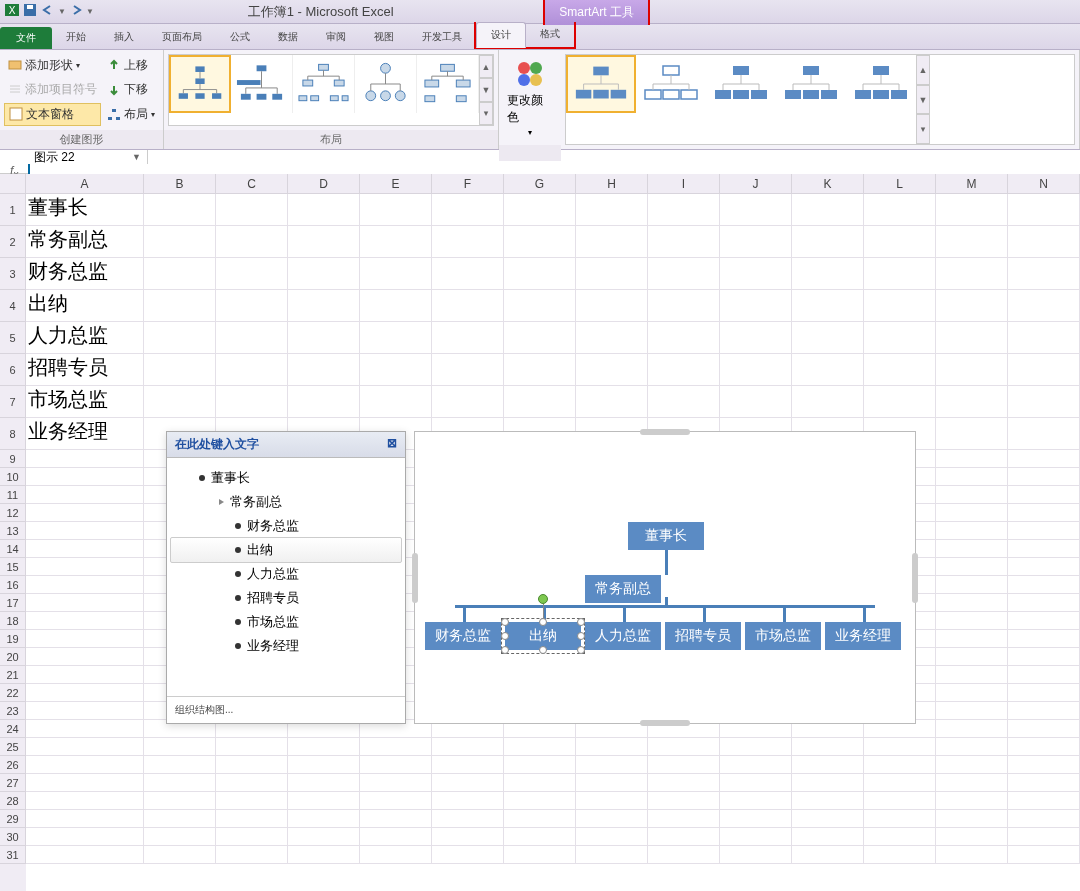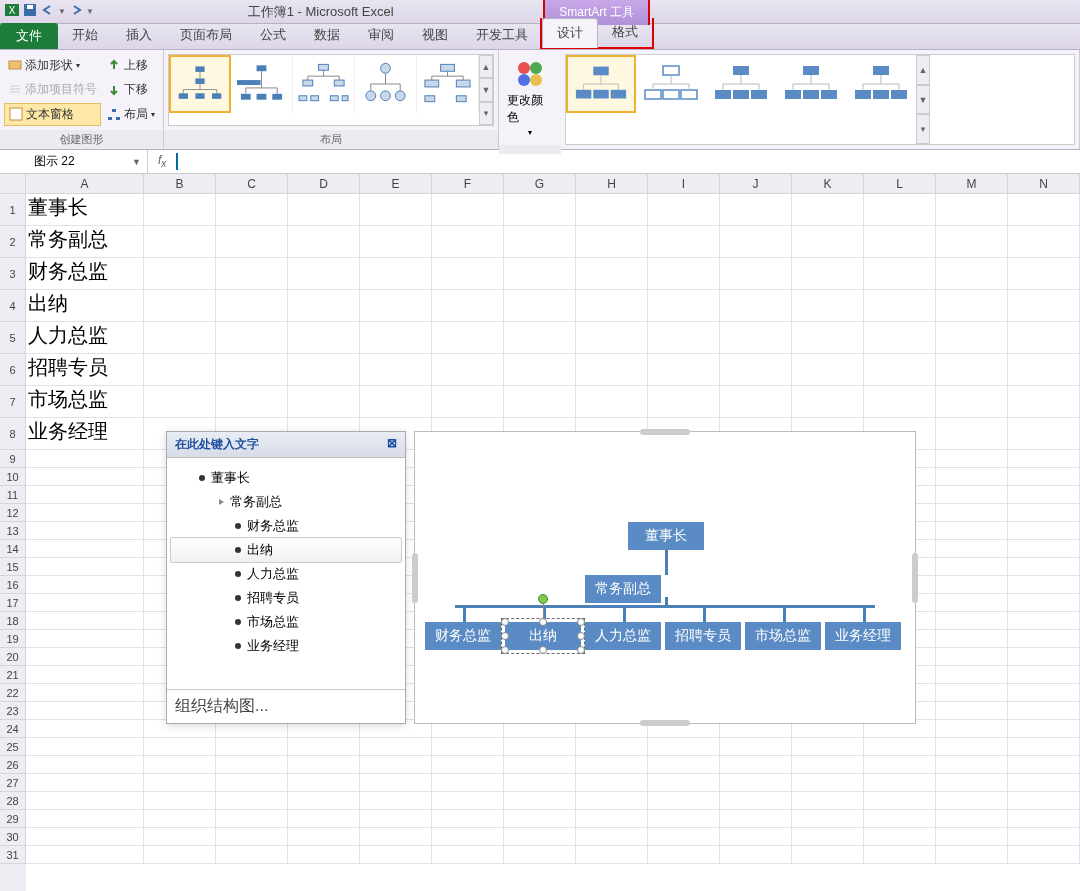--- a/index.html
+++ b/index.html
@@ -7,21 +7,21 @@
 
 
 .titlebar { height: 24px; background: linear-gradient(#e8e4f0, #dcd6e8); display: flex; align-items: center; border-bottom: 1px solid #b8b0c8; }
 .titlebar .qat { display: flex; align-items: center; gap: 2px; padding: 0 4px; }
 .titlebar .qat svg { width: 16px; height: 16px; }
 .titlebar .title { flex: 1; text-align: center; color: #444; font-size: 13px; }
 .contextual-tab { background: linear-gradient(#c8a8e8, #b090d8); padding: 4px 14px; color: #fff; font-size: 12px; border: 2px solid #d00; border-bottom: none; }
 
 
 .tabs { height: 26px; background: linear-gradient(#e8e4f0, #dcd6e8); display: flex; align-items: flex-end; border-bottom: 1px solid #b8b0c8; }
-.tab { padding: 5px 14px; color: #444; font-size: 13px; cursor: pointer; }
+.tab { padding: 5px 14px; color: #444; font-size: 10px; cursor: pointer; }
 .tab.file { background: #1e7c3a; color: #fff; border-radius: 3px 3px 0 0; padding: 4px 16px; }
 .tab.active { background: #f5f3f9; border: 1px solid #b8b0c8; border-bottom: 1px solid #f5f3f9; border-radius: 3px 3px 0 0; margin-bottom: -1px; }
 .context-tabs { border: 2px solid #d00; border-top: none; display: flex; margin-left: -2px; }
 
 
 .ribbon { height: 100px; background: #f5f3f9; display: flex; border-bottom: 1px solid #b8b0c8; }
 .ribbon-group { border-right: 1px solid #ccc; display: flex; flex-direction: column; }
 .ribbon-group-body { flex: 1; display: flex; padding: 4px; gap: 2px; }
 .ribbon-group-label { text-align: center; font-size: 11px; color: #666; padding: 2px 0; background: #ede9f1; }
 .rbtn { display: flex; align-items: center; gap: 3px; padding: 2px 4px; font-size: 12px; color: #333; white-space: nowrap; cursor: pointer; }
@@ -46,21 +46,21 @@
 .layout-ico.light rect { fill: #c8d8e8; stroke: #4a7fb8; stroke-width: 1; }
 
 
 .style-item { width: 70px; height: 58px; padding: 4px; display: flex; align-items: center; justify-content: center; }
 .style-item.selected { border: 2px solid #f0b030; background: #fff8e0; }
 .style-ico rect { fill: #5b8bc4; }
 .style-ico line { stroke: #bbb; }
 .style-ico.outline rect { fill: #fff; stroke: #5b8bc4; stroke-width: 1.5; }
 
 
-.formula-row { height: 24px; display: flex; align-items: stretch; border-bottom: 1px solid #ccc; background: #fff; }
+.formula-row { height: 24px; display: flex; align-items: stretch; border-bottom: 1px solid #ccc; background: #fff; flex-direction: column; }
 .namebox { width: 120px; border-right: 1px solid #ccc; display: flex; align-items: center; padding: 0 6px; background: #fff; margin-left: 28px; }
 .namebox input { border: none; width: 90px; font-size: 12px; outline: none; }
 .namebox .dd { font-size: 9px; color: #666; margin-left: auto; }
 .fx-area { display: flex; align-items: center; flex: 1; }
 .fx-label { padding: 0 10px; font-style: italic; color: #666; border-right: 2px solid #0369a1; }
 .fx-input { flex: 1; padding: 0 6px; border: none; outline: none; }
 
 
 .grid-area { display: flex; height: 740px; }
 .rowhdrs { width: 28px; background: #f0ecf4; }
@@ -82,21 +82,21 @@
 .text-pane { width: 240px; background: #fff; border: 1px solid #aaa; box-shadow: 0 2px 8px rgba(0,0,0,0.15); display: flex; flex-direction: column; }
 .text-pane-hdr { background: linear-gradient(#e8ecf4, #d8dce8); padding: 4px 8px; font-size: 12px; color: #2050a0; font-weight: bold; display: flex; justify-content: space-between; border-bottom: 1px solid #bbb; }
 .text-pane-body { flex: 1; padding: 8px 4px; overflow: auto; }
 .tp-item { display: flex; align-items: center; gap: 6px; padding: 3px 0; font-size: 13px; font-family: SimSun; }
 .tp-item.l0 { padding-left: 28px; }
 .tp-item.l1 { padding-left: 48px; }
 .tp-item.l2 { padding-left: 64px; }
 .tp-item.sel { background: linear-gradient(#fff, #f0f0f0); border: 1px solid #ccc; border-radius: 2px; margin: -1px; }
 .bullet { width: 6px; height: 6px; background: #333; border-radius: 50%; flex-shrink: 0; }
 .bullet.arrow { background: none; border-left: 5px solid #888; border-top: 3px solid transparent; border-bottom: 3px solid transparent; border-radius: 0; width: 0; height: 0; }
-.text-pane-ftr { border-top: 1px solid #ccc; padding: 6px 8px; font-size: 16px; color: #444; }
+.text-pane-ftr { border-top: 1px solid #ccc; padding: 6px 8px; font-size: 10px; color: #444; }
 
 .canvas { width: 502px; height: 293px; background: #fff; border: 1px solid #bbb; position: relative; }
 .canvas::before, .canvas::after { content: ''; position: absolute; background: #ccc; }
 .handle { position: absolute; width: 50px; height: 6px; background: #ccc; border-radius: 3px; }
 .handle.top { top: -3px; left: 50%; transform: translateX(-50%); }
 .handle.bottom { bottom: -3px; left: 50%; transform: translateX(-50%); }
 .handle.left { width: 6px; height: 50px; left: -3px; top: 50%; transform: translateY(-50%); }
 .handle.right { width: 6px; height: 50px; right: -3px; top: 50%; transform: translateY(-50%); }
 
 .org-node { position: absolute; background: #5b8bc4; color: #fff; font-size: 14px; text-align: center; padding: 5px 2px; font-family: SimSun; }

